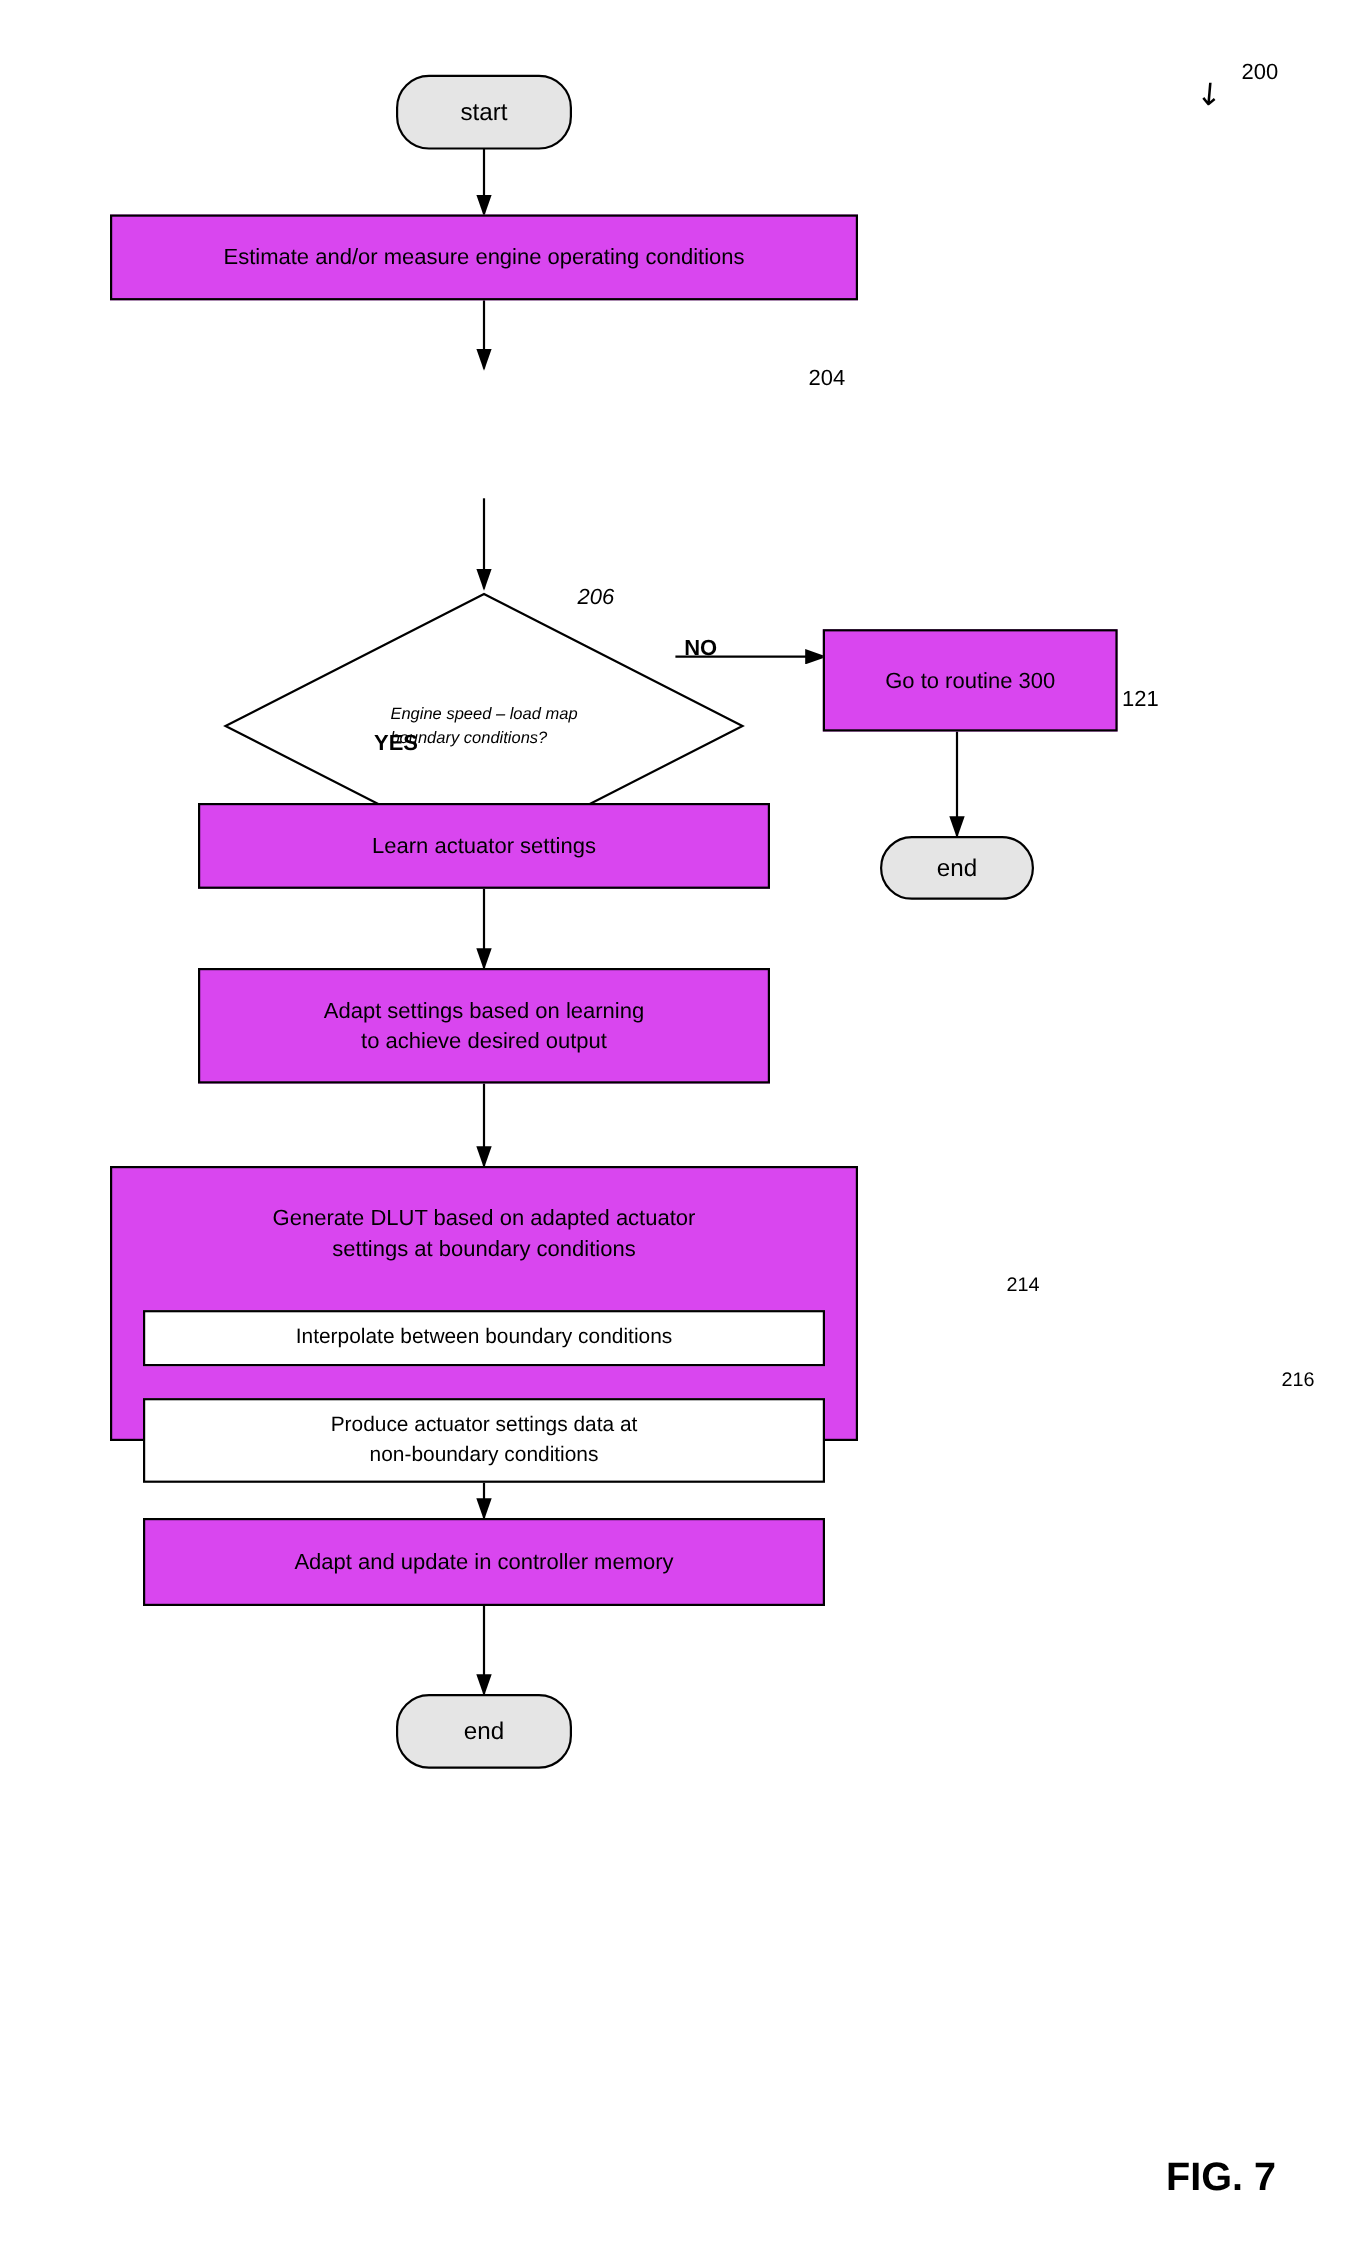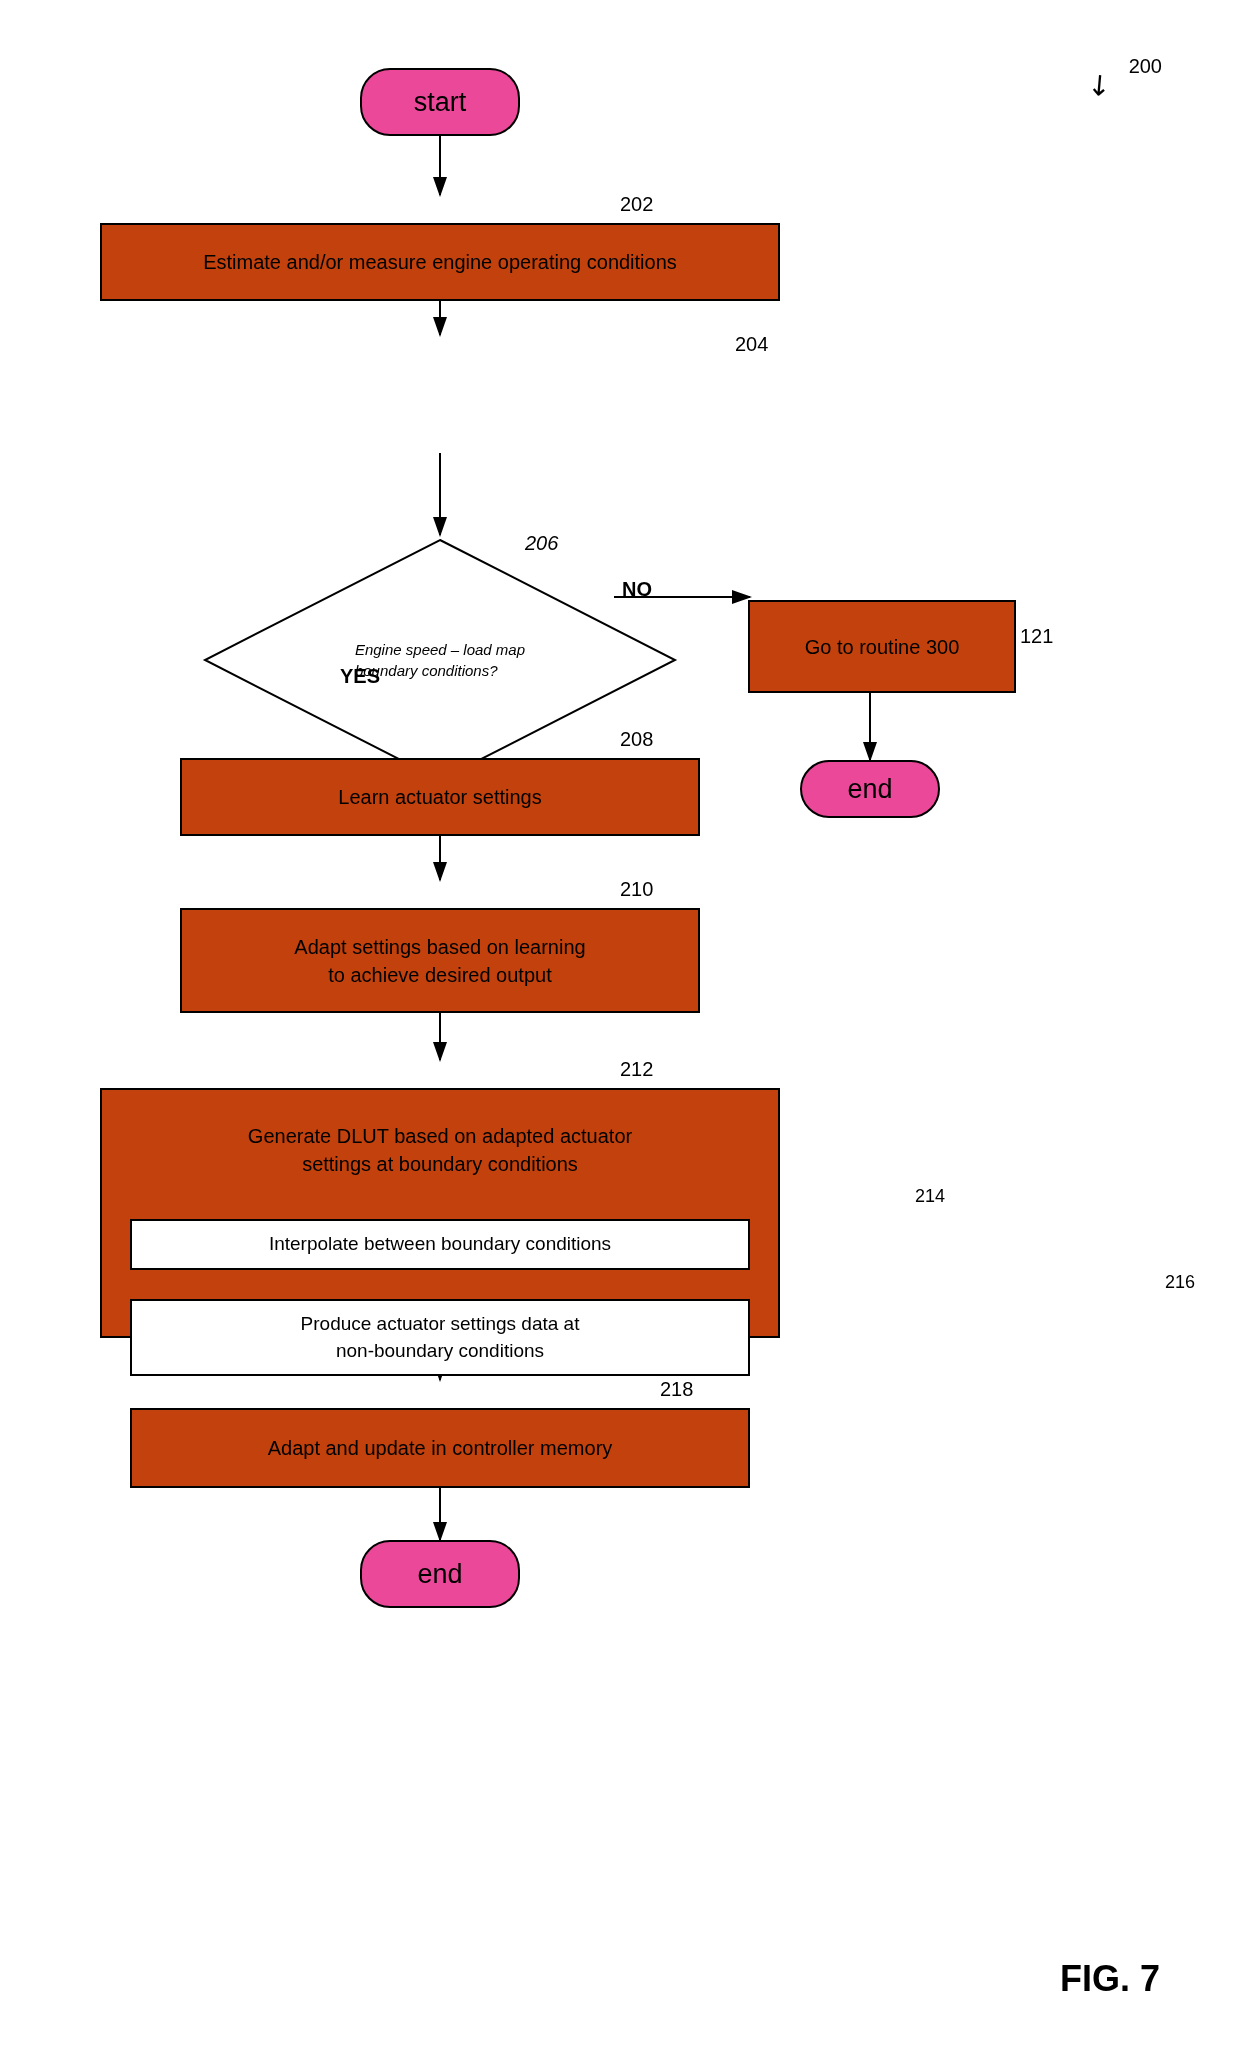--- a/index.html
+++ b/index.html
@@ -31,33 +31,32 @@
       display: flex;
       align-items: center;
       justify-content: center;
       text-align: center;
     }
 
     
     .terminal {
       border: 2px solid #000;
       border-radius: 30px;
-      background: #ec4899;
-      font-size: 27px;
+      background: #e5e5e5;
+      font-size: 22px;
       padding: 8px 24px;
     }
 
     
     .process {
       border: 2px solid #000;
-      background: #c2410c;
+      background: #d946ef;
       font-size: 20px;
       padding: 12px 16px;
       line-height: 1.4;
-      margin-top: 28px;
     }
 
     
     .diamond-wrapper {
       position: absolute;
       display: flex;
       align-items: center;
       justify-content: center;
     }
     .diamond-svg {

